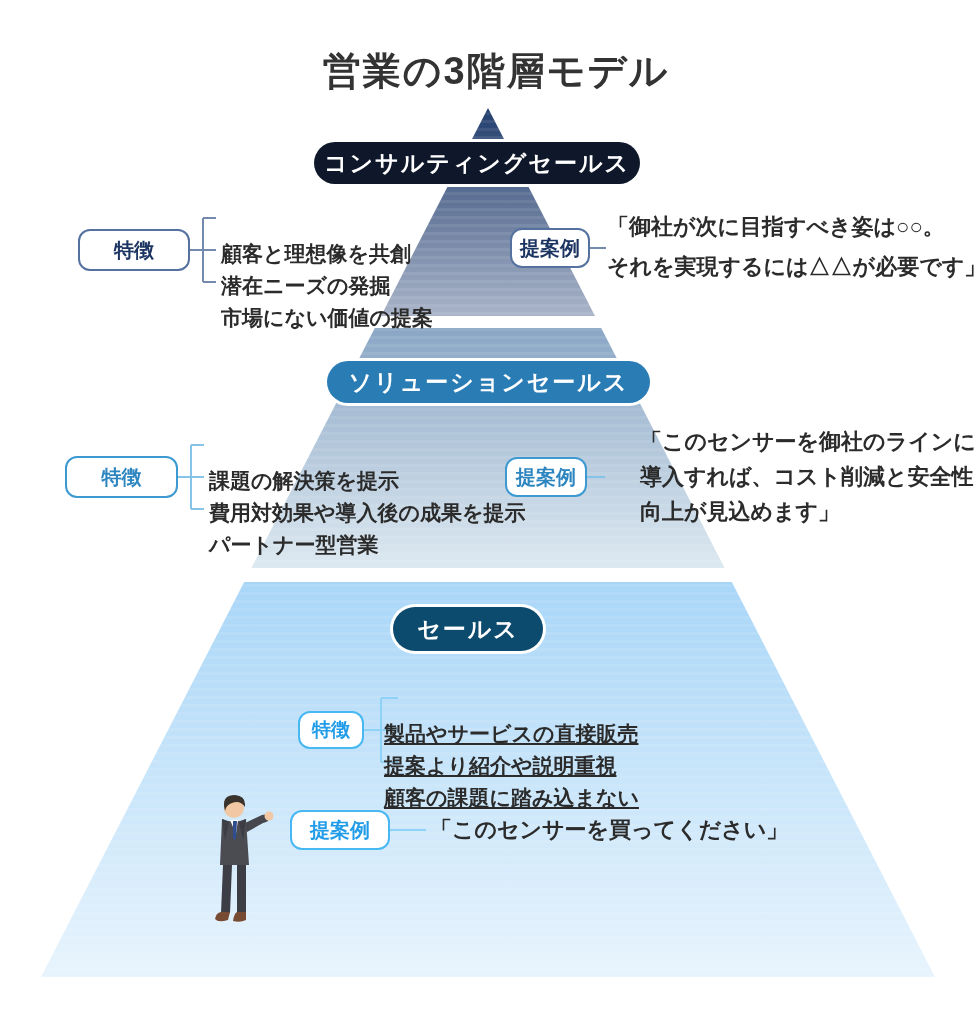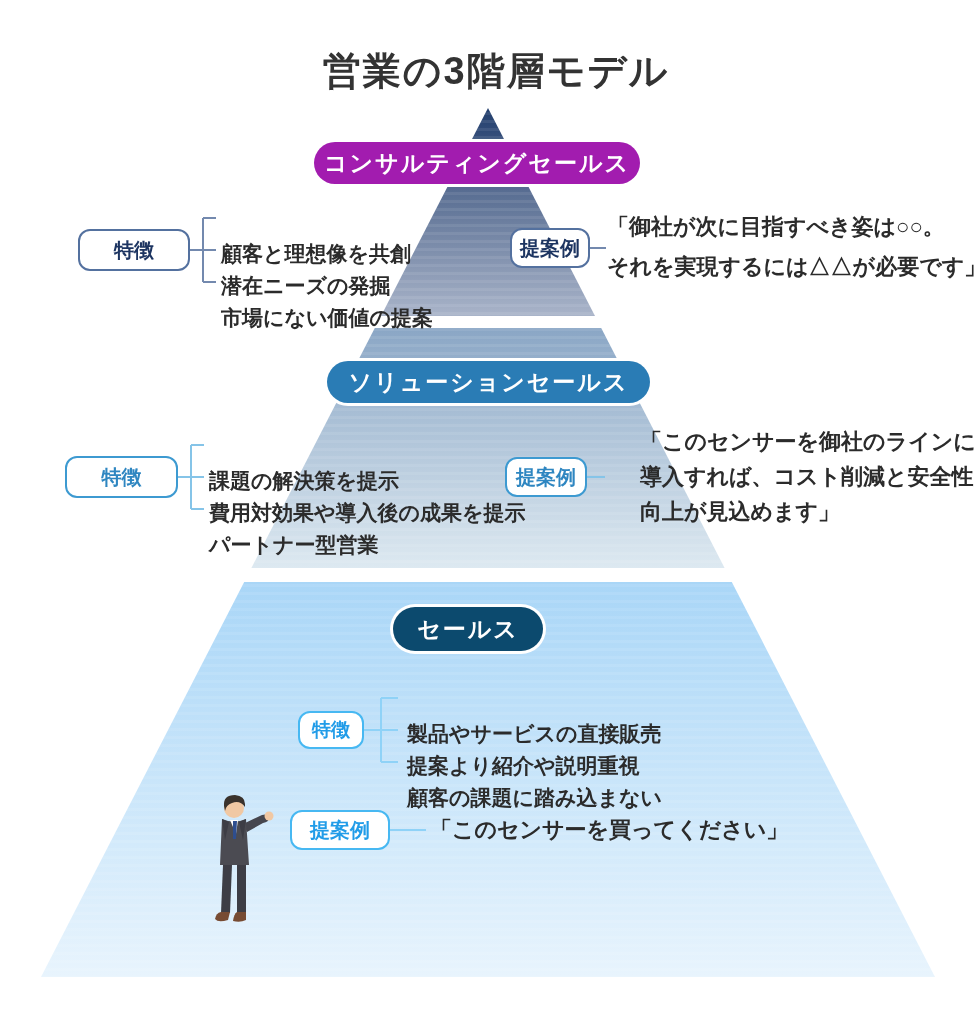--- a/index.html
+++ b/index.html
@@ -10,21 +10,21 @@
   .abs{position:absolute;}
   .title{
     left:0;top:46px;width:960px;text-align:center;
     font-size:38px;font-weight:bold;color:#333333;letter-spacing:2px;margin-left:16px;
   }
   .pill{
     position:absolute;border-radius:999px;color:#ffffff;font-weight:bold;
     display:flex;align-items:center;justify-content:center;
     box-shadow:0 0 0 3px #ffffff;letter-spacing:2px;box-sizing:border-box;
   }
-  .pill.t1{left:314px;top:142px;width:326px;height:42px;background:#a21caf;font-size:23px;}
+  .pill.t1{left:314px;top:142px;width:326px;height:42px;background:#0f172a;font-size:23px;}
   .pill.t2{left:327px;top:361px;width:323px;height:42px;background:#2a7cb5;font-size:23px;}
   .pill.t3{left:393px;top:607px;width:150px;height:44px;background:#0c4a6e;font-size:23px;}
   .tagbox{
     position:absolute;background:#ffffff;border:2px solid;border-radius:12px;
     display:flex;align-items:center;justify-content:center;
     font-weight:bold;box-sizing:border-box;font-size:20px;
   }
   .tagbox.t1{border-color:#54719f;color:#1c3461;}
   .tagbox.t2{border-color:#3d9ad1;color:#2e86c1;}
   .tagbox.t3{border-color:#47b8f2;color:#219ce8;}
@@ -112,21 +112,21 @@
 <div class="quote t2" style="left:609px;top:424px;">
   <div>「このセンサーを御社のラインに</div>
   <div>導入すれば、コスト削減と安全性</div>
   <div>向上が見込めます」</div>
 </div>
 
 <div class="tagbox t3" style="left:298px;top:711px;width:66px;height:38px;font-size:19px;">特徴</div>
 <svg class="abs" style="left:364px;top:682px" width="34" height="96" viewBox="0 0 34 96">
   <path d="M0 48 H34 M17 16 V80 M17 16 H34 M17 80 H34" stroke="#8fd2f7" stroke-width="2" fill="none"></path>
 </svg>
-<div class="items" style="left:407px;top:682px;">
+<div class="items" style="left:384px;top:682px;text-decoration:underline;">
   <div>製品やサービスの直接販売</div>
   <div>提案より紹介や説明重視</div>
   <div>顧客の課題に踏み込まない</div>
 </div>
 <div class="tagbox t3" style="left:290px;top:810px;width:100px;height:40px;">提案例</div>
 <div class="connector t3" style="left:390px;top:829px;width:36px;"></div>
 <div class="quote t3" style="left:430px;top:818px;">
   <div>「このセンサーを買ってください」</div>
 </div>
 

